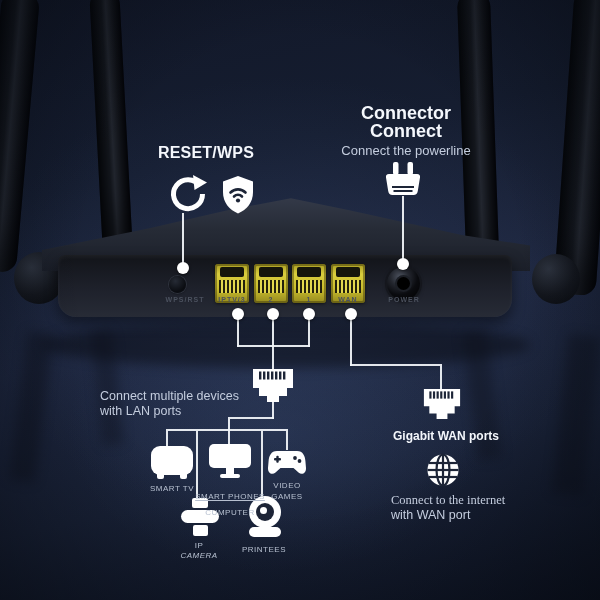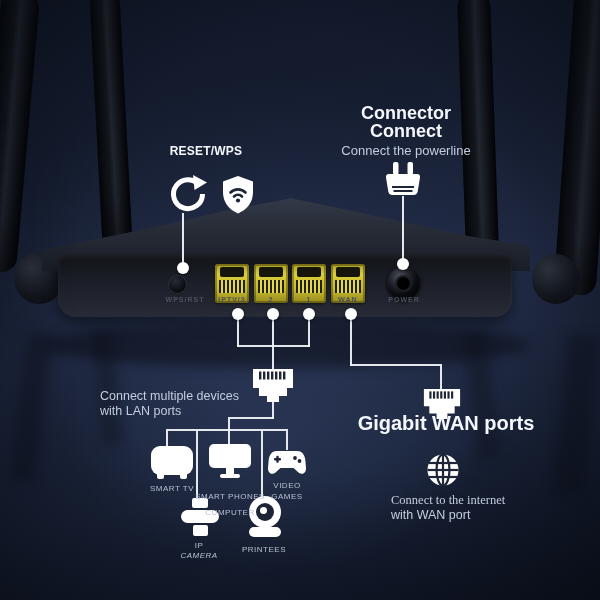--- a/index.html
+++ b/index.html
@@ -105,30 +105,30 @@
     <div class="panel-label" style="left:127px;">WPS/RST</div>
     <div class="panel-label" style="left:174px;">IPTV/3</div>
     <div class="panel-label" style="left:213px;">2</div>
     <div class="panel-label" style="left:251px;">1</div>
     <div class="panel-label" style="left:290px;">WAN</div>
     <div class="panel-label" style="left:346px;">POWER</div>
   </div>
 
   <div class="vignette"></div>
 
-  <div class="title center" style="left:206px;top:144px;font-size:12px;letter-spacing:.2px;">RESET/WPS</div>
+  <div class="title center" style="left:206px;top:144px;font-size:16px;letter-spacing:.2px;">RESET/WPS</div>
 
   <div class="title center" style="left:406px;top:103px;font-size:18px;text-align:center;">Connector</div>
   <div class="title center" style="left:406px;top:121px;font-size:18px;">Connect</div>
   <div class="subtitle center" style="left:406px;top:143px;font-size:13px;">Connect the powerline</div>
 
   <div class="subtitle" style="left:100px;top:389px;font-size:12.5px;">Connect multiple devices</div>
   <div class="subtitle" style="left:100px;top:404px;font-size:12.5px;">with LAN ports</div>
 
-  <div class="title center" style="left:446px;top:412px;font-size:20px;">Gigabit WAN ports</div>
+  <div class="title center" style="left:446px;top:429px;font-size:12px;">Gigabit WAN ports</div>
   <div class="subtitle" style="left:391px;top:493px;font-size:12.5px;font-family:Liberation Serif, serif;">Connect to the internet</div>
   <div class="subtitle" style="left:391px;top:508px;font-size:12.5px;">with WAN port</div>
 
   <div class="line v" style="left:182px;top:213px;height:52px;"></div>
   <div class="line v" style="left:402px;top:196px;height:64px;"></div>
   <div class="line v" style="left:237px;top:319px;height:28px;"></div>
   <div class="line v" style="left:272px;top:319px;height:28px;"></div>
   <div class="line v" style="left:308px;top:319px;height:28px;"></div>
   <div class="line h" style="left:237px;top:345px;width:73px;"></div>
   <div class="line v" style="left:272px;top:347px;height:24px;"></div>
@@ -234,20 +234,20 @@
 
   <div class="icon-webcam">
     <div class="base"></div>
     <div class="body"></div>
     <div class="lens"></div>
     <div class="pupil"></div>
   </div>
 
   <div class="dev-label" style="left:172px;top:484px;">SMART TV</div>
   <div class="dev-label" style="left:230px;top:481px;margin-top:27px;">CUMPUTER</div>
-  <div class="dev-label" style="left:230px;top:492px;">SMART PHONES</div>
+  <div class="dev-label" style="left:230px;top:492px;text-decoration:underline;">SMART PHONES</div>
   <div class="dev-label" style="left:287px;top:481px;">VIDEO</div>
   <div class="dev-label" style="left:287px;top:492px;">GAMES</div>
   <div class="dev-label" style="left:199px;top:541px;">IP</div>
   <div class="dev-label" style="left:199px;top:551px;font-style:italic;">CAMERA</div>
   <div class="dev-label" style="left:264px;top:545px;">PRINTEES</div>
 
 </div>
 
 </body></html>

